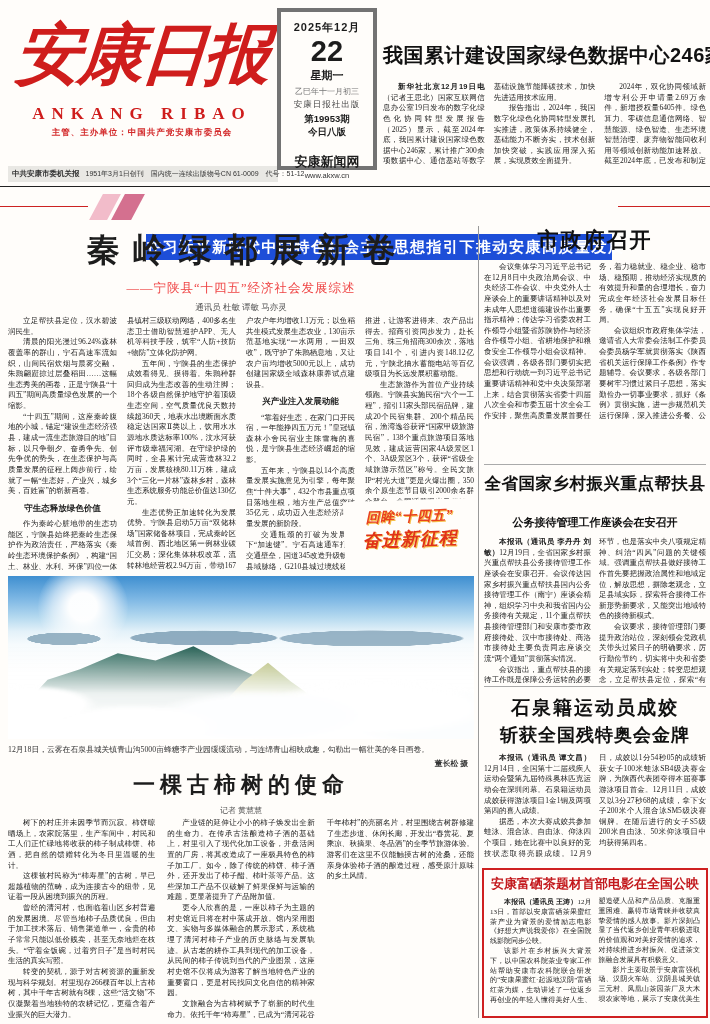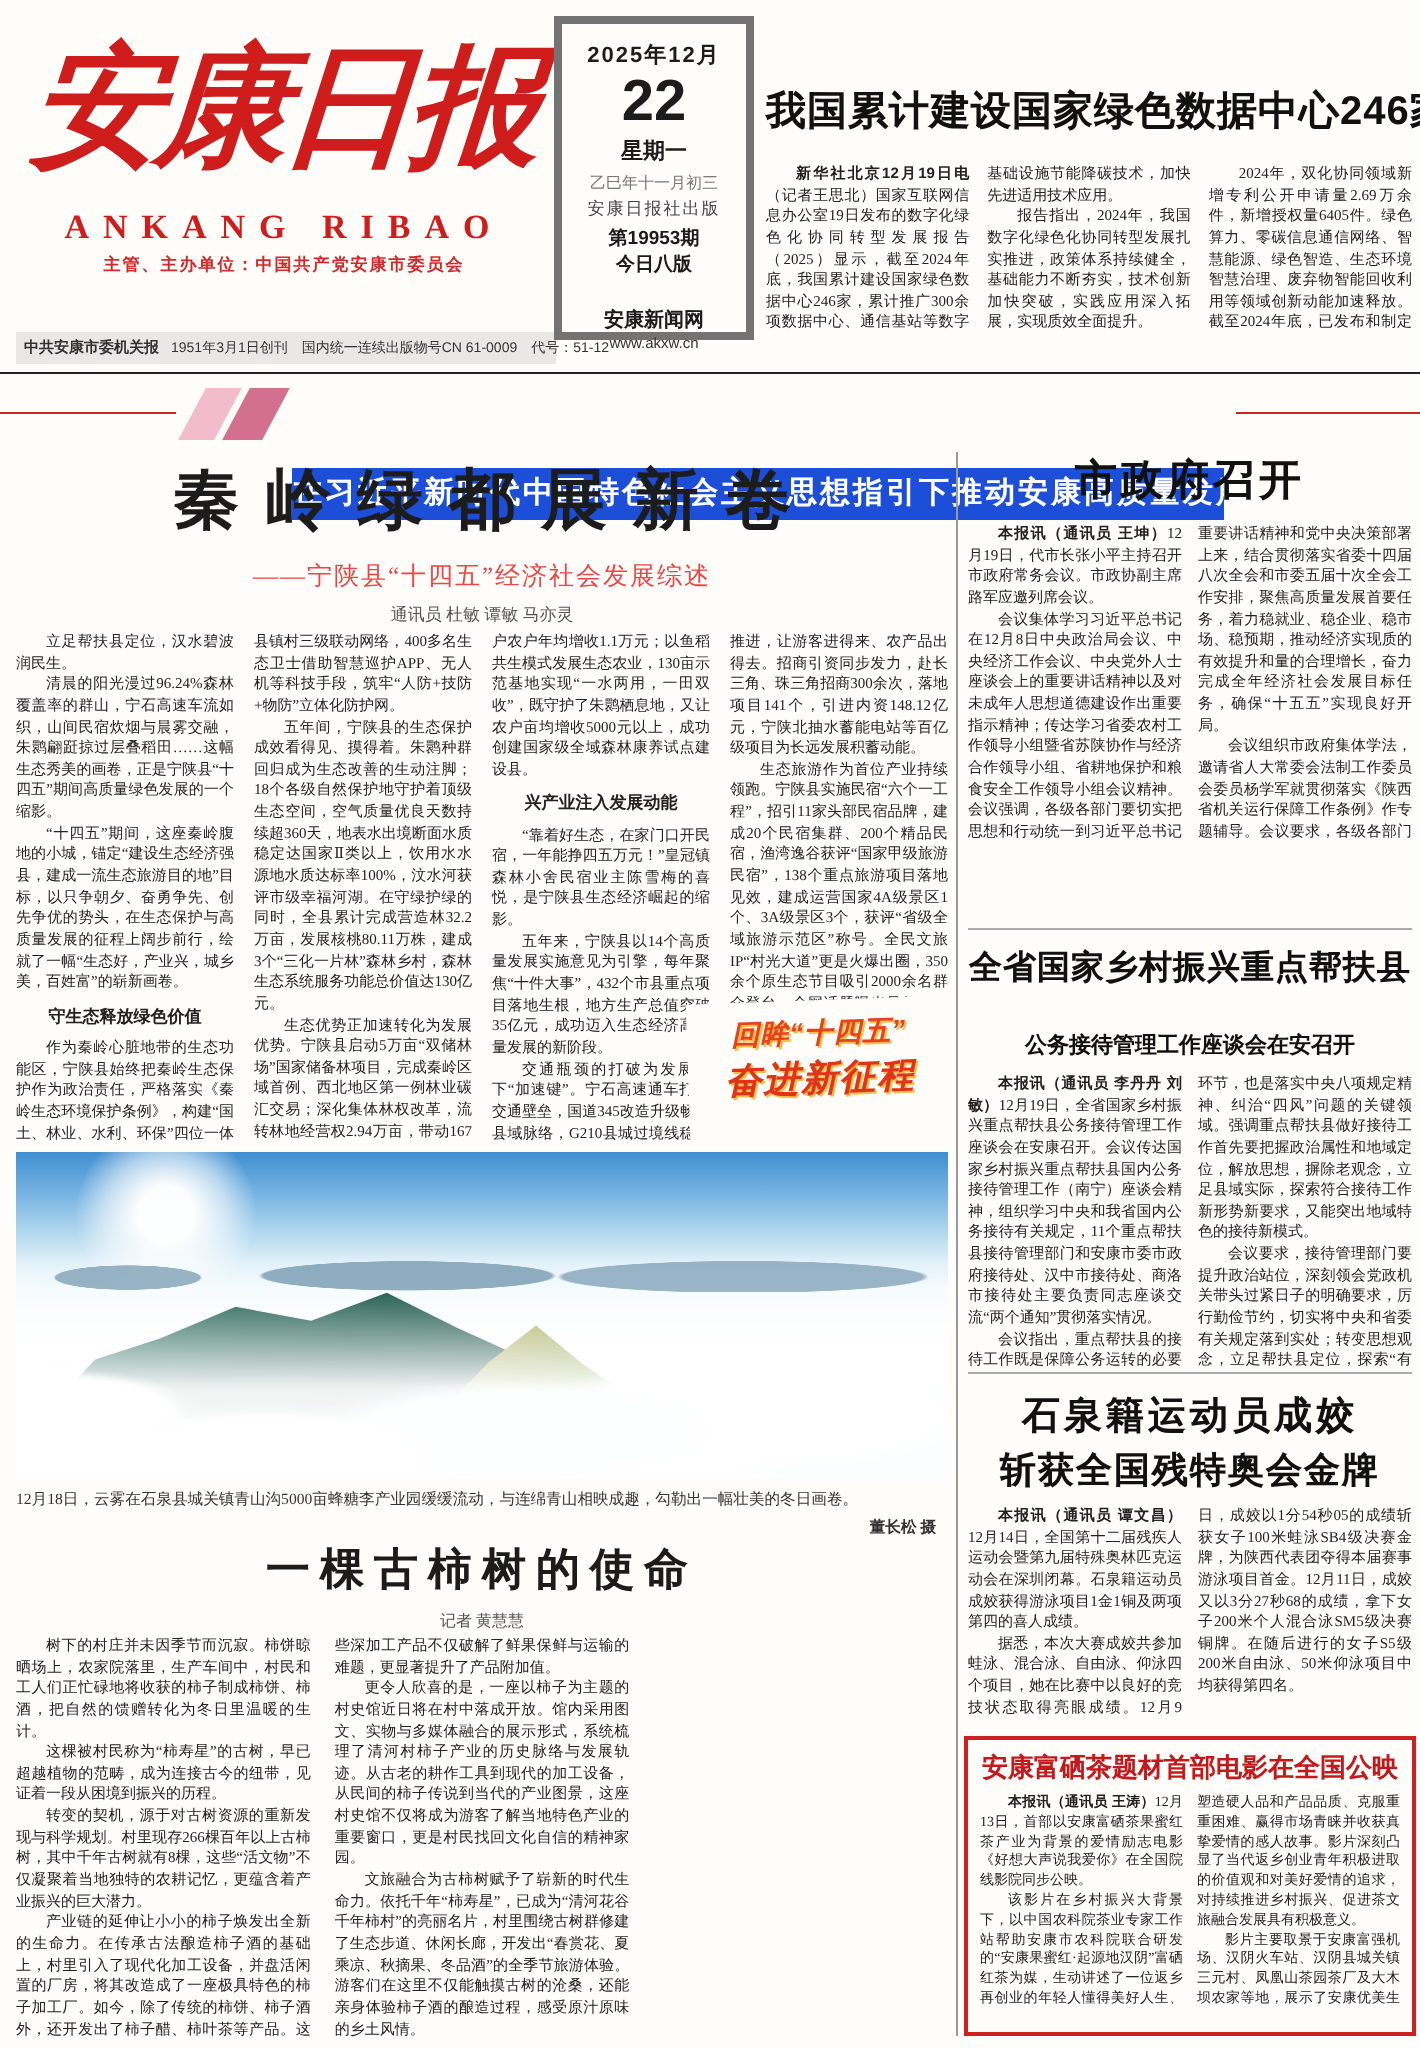--- a/index.html
+++ b/index.html
@@ -23,21 +23,21 @@
   .date-box { position:absolute; left:277px; top:8px; width:100px; height:162px;
               border:4px solid #737373; text-align:center; padding-top:8px;
               font-family:"Liberation Sans",sans-serif; }
   .db-ym { font-size:11px; font-weight:bold; letter-spacing:1px; }
   .db-day { font-size:29px; font-weight:bold; line-height:1.15; }
   .db-week { font-size:11px; font-weight:bold; }
   .db-lunar { margin-top:3px; font-size:8px; color:#777; font-family:"Liberation Serif",serif; }
   .db-pub { margin-top:2px; font-size:8.5px; color:#444; font-family:"Liberation Serif",serif; letter-spacing:1px; }
   .db-issue { margin-top:2px; font-size:9.5px; font-weight:bold; }
   .db-pages { font-size:9.5px; font-weight:bold; }
-  .db-site { margin-top:14px; font-size:10px; font-weight:bold; }
+  .db-site { margin-top:14px; font-size:13px; font-weight:bold; }
   .db-url { font-size:7.5px; color:#333; }
 
   
   .top-story { position:absolute; left:383px; top:42px; width:323px; }
   .top-story h1 { font-size:20px; font-weight:bold; letter-spacing:0.5px; white-space:nowrap;
                   font-family:"Liberation Sans",sans-serif; color:#111; }
   .top-story .body { margin-top:13px; height:92px; column-count:3; column-gap:9px; overflow:hidden; }
 
   
   .body { font-size:7.5px; line-height:1.42; text-align:justify; color:#222; overflow:hidden; column-fill:auto; }
@@ -211,34 +211,34 @@
     <div class="credit">董长松 摄</div>
   </div>
 
   <div class="pers-head">
     <h2>一棵古柿树的使命</h2>
     <div class="pers-by">记者 黄慧慧</div>
   </div>
   <div class="pers-cols body">
       <p>树下的村庄并未因季节而沉寂。柿饼晾晒场上，农家院落里，生产车间中，村民和工人们正忙碌地将收获的柿子制成柿饼、柿酒，把自然的馈赠转化为冬日里温暖的生计。</p>
       <p>这棵被村民称为“柿寿星”的古树，早已超越植物的范畴，成为连接古今的纽带，见证着一段从困境到振兴的历程。</p>
+      <p>曾经的清河村，也面临着山区乡村普遍的发展困境。尽管当地柿子品质优良，但由于加工技术落后、销售渠道单一，金贵的柿子常常只能以低价贱卖，甚至无奈地烂在枝头。“守着金饭碗，过着穷日子”是当时村民生活的真实写照。</p>
       <p>转变的契机，源于对古树资源的重新发现与科学规划。村里现存266棵百年以上古柿树，其中千年古树就有8棵，这些“活文物”不仅凝聚着当地独特的农耕记忆，更蕴含着产业振兴的巨大潜力。</p>
       <p>产业链的延伸让小小的柿子焕发出全新的生命力。在传承古法酿造柿子酒的基础上，村里引入了现代化加工设备，并盘活闲置的厂房，将其改造成了一座极具特色的柿子加工厂。如今，除了传统的柿饼、柿子酒外，还开发出了柿子醋、柿叶茶等产品。这些深加工产品不仅破解了鲜果保鲜与运输的难题，更显著提升了产品附加值。</p>
       <p>更令人欣喜的是，一座以柿子为主题的村史馆近日将在村中落成开放。馆内采用图文、实物与多媒体融合的展示形式，系统梳理了清河村柿子产业的历史脉络与发展轨迹。从古老的耕作工具到现代的加工设备，从民间的柿子传说到当代的产业图景，这座村史馆不仅将成为游客了解当地特色产业的重要窗口，更是村民找回文化自信的精神家园。</p>
       <p>文旅融合为古柿树赋予了崭新的时代生命力。依托千年“柿寿星”，已成为“清河花谷 千年柿村”的亮丽名片，村里围绕古树群修建了生态步道、休闲长廊，开发出“春赏花、夏乘凉、秋摘果、冬品酒”的全季节旅游体验。游客们在这里不仅能触摸古树的沧桑，还能亲身体验柿子酒的酿造过程，感受原汁原味的乡土风情。</p>
     </div>
 
   <div class="v-divider"></div>
 
   <div class="right-art gov">
     <div class="hd">
       <div class="l1">市政府召开</div>
     </div>
     <div class="body">
-        <p><b>本报讯（通讯员 王坤）</b>12月19日，代市长张小平主持召开市政府常务会议。市政协副主席路军应邀列席会议。</p>
         <p>会议集体学习习近平总书记在12月8日中央政治局会议、中央经济工作会议、中央党外人士座谈会上的重要讲话精神以及对未成年人思想道德建设作出重要指示精神；传达学习省委农村工作领导小组暨省苏陕协作与经济合作领导小组、省耕地保护和粮食安全工作领导小组会议精神。会议强调，各级各部门要切实把思想和行动统一到习近平总书记重要讲话精神和党中央决策部署上来，结合贯彻落实省委十四届八次全会和市委五届十次全会工作安排，聚焦高质量发展首要任务，着力稳就业、稳企业、稳市场、稳预期，推动经济实现质的有效提升和量的合理增长，奋力完成全年经济社会发展目标任务，确保“十五五”实现良好开局。</p>
         <p>会议组织市政府集体学法，邀请省人大常委会法制工作委员会委员杨学军就贯彻落实《陕西省机关运行保障工作条例》作专题辅导。会议要求，各级各部门要树牢习惯过紧日子思想，落实勤俭办一切事业要求，抓好《条例》贯彻实施，进一步规范机关运行保障，深入推进公务餐、公物仓等改革，切实加强闲置资产盘活利用，持续深化机关事务法治化、数字化、标准化融合发展，着力促进节约型机关和效能型政府建设。</p>
       </div>
   </div>
 
   <div class="right-art recep">
     <div class="hd">
       <div class="l1">全省国家乡村振兴重点帮扶县</div>
       <div class="l2">公务接待管理工作座谈会在安召开</div>
     </div>

